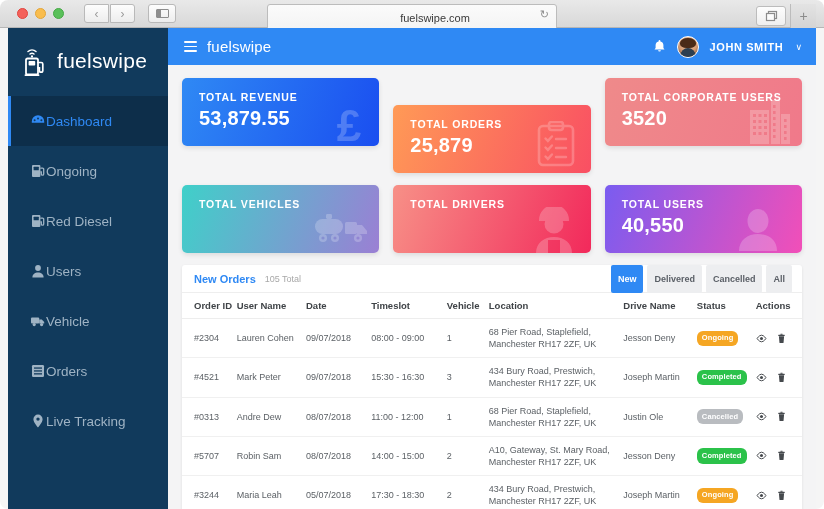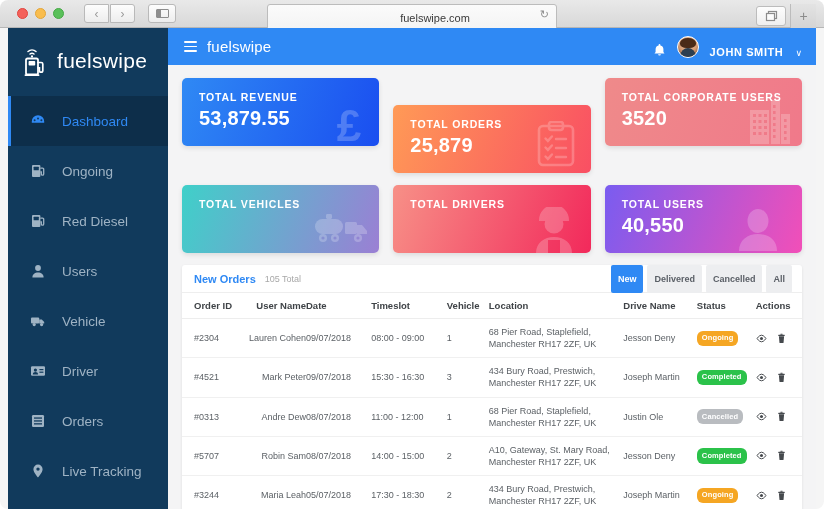--- a/index.html
+++ b/index.html
@@ -109,21 +109,20 @@
     gap: 8px;
   }
   .brand-mark { width: 26px; height: 32px; position: relative; flex: none; }
   .brand-name { color: #ffffff; font-size: 21px; letter-spacing: 0.3px; font-weight: 500; }
 
   .navlist { padding-top: 2px; }
   .navitem {
     height: 50px;
     display: flex; align-items: center;
     padding-left: 22px;
-    gap: 16px;
     color: #9fb3c4;
     font-size: 13.5px;
     position: relative;
   }
   .navitem.active { background: #0d2e4a; color: #2f89f4; }
   .navitem.active::before {
     content:""; position:absolute; left:0; top:0; bottom:0; width:3px; background:#2f89f4;
   }
   .navicon { width: 16px; height: 16px; flex: none; display:block; }
   .navicon svg { display:block; width:16px; height:16px; }
@@ -139,21 +138,21 @@
   
   .topbar {
     height: 37px;
     background: #2f89f4;
     display: flex; align-items: center;
     padding: 0 14px 0 16px;
   }
   .hamburger { width: 13px; display:flex; flex-direction:column; gap:3px; margin-right: 10px; }
   .hamburger i { display:block; height:1.5px; background:#ffffff; border-radius:1px; }
   .topbrand { color:#ffffff; font-size: 15px; letter-spacing: .2px; }
-  .topbar-right { margin-left: auto; display:flex; align-items:flex-end; gap: 11px; }
+  .topbar-right { margin-left: auto; display:flex; align-items:center; gap: 11px; }
   .bell { width: 13px; height: 15px; position: relative; display:block; }
   .avatar {
     width: 22px; height: 22px; border-radius: 50%;
     background: radial-gradient(circle at 50% 35%, #f0c9a8 0%, #d39a72 55%, #5b3723 90%);
     border: 1.5px solid #ffffff;
     position: relative; overflow: hidden; flex: none;
   }
   .avatar::before {
     content:""; position:absolute; left:50%; top:55%; transform:translateX(-50%);
     width: 15px; height: 15px; border-radius: 50% 50% 0 0;
@@ -234,21 +233,21 @@
   }
   tbody td {
     font-size: 9px; color: #5c6166;
     padding: 7px 0;
     border-bottom: 1px solid #f0f0f0;
     vertical-align: middle;
     line-height: 1.35;
   }
   tbody tr:last-child td { border-bottom: none; }
   .c-id   { width: 52px;  padding-left: 12px !important; }
-  .c-user { width: 66px; text-align: right; }
+  .c-user { width: 66px; }
   .c-date { width: 62px; }
   .c-slot { width: 72px; }
   .c-veh  { width: 40px; }
   .c-loc  { width: 128px; padding-right: 8px !important; }
   .c-drv  { width: 70px; }
   .c-sts  { width: 56px; }
   .c-act  { width: 44px; }
 
   .badge {
     display: inline-block;
@@ -371,32 +370,20 @@
             <svg viewBox="0 0 16 16">
                 <rect x="1" y="4.6" width="8.2" height="6" rx="1" fill="currentColor"></rect>
                 <path d="M9.2 6.4h2.6l2.4 2.6v1.6H9.2z" fill="currentColor"></path>
                 <circle cx="4.2" cy="11.6" r="1.6" fill="currentColor"></circle>
                 <circle cx="11.6" cy="11.6" r="1.6" fill="currentColor"></circle>
               </svg>
           </span>
           <span>Vehicle</span>
         </div>
 
-        <div class="navitem">
-          <span class="navicon">
-            <svg viewBox="0 0 16 16">
-                <rect x="1" y="3.2" width="14" height="9.6" rx="1.2" fill="currentColor"></rect>
-                <circle cx="5.4" cy="7.1" r="1.6" fill="#113a5c"></circle>
-                <path d="M2.8 11.4c0-1.5 1.2-2.3 2.6-2.3s2.6.8 2.6 2.3z" fill="#113a5c"></path>
-                <rect x="9.4" y="6" width="4" height="1.2" fill="#113a5c"></rect>
-                <rect x="9.4" y="8.6" width="4" height="1.2" fill="#113a5c"></rect>
-              </svg>
-          </span>
-          <span>Driver</span>
-        </div>
 
         <div class="navitem">
           <span class="navicon">
             <svg viewBox="0 0 16 16">
                 <rect x="2" y="2" width="12" height="12" rx="1.2" fill="currentColor"></rect>
                 <rect x="4" y="4.4" width="8" height="1.3" fill="#113a5c"></rect>
                 <rect x="4" y="7.3" width="8" height="1.3" fill="#113a5c"></rect>
                 <rect x="4" y="10.2" width="8" height="1.3" fill="#113a5c"></rect>
               </svg>
           </span>

